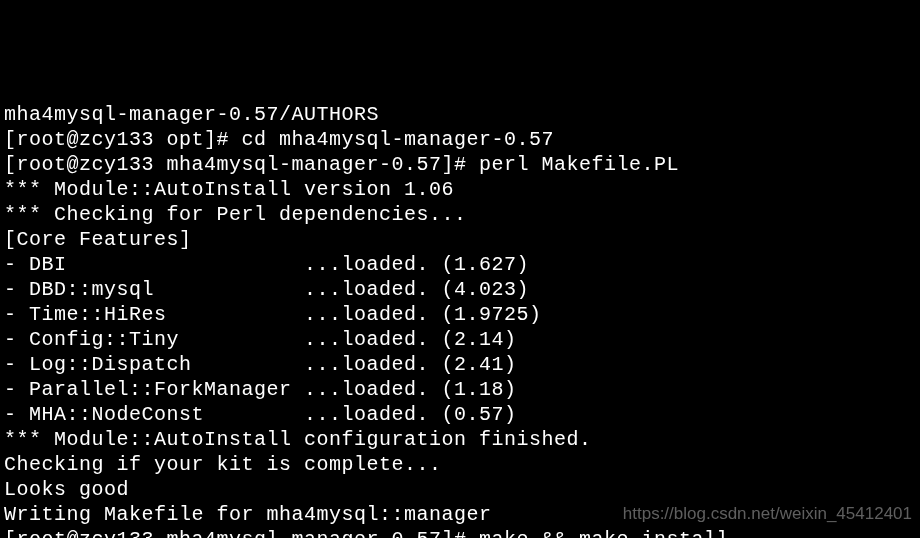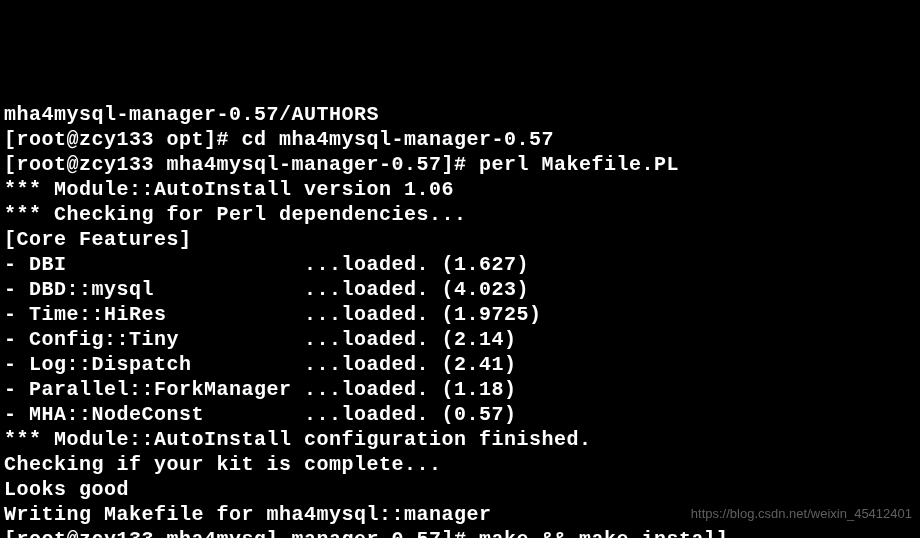--- a/index.html
+++ b/index.html
@@ -19,28 +19,27 @@
       overflow: hidden;
       position: relative;
       white-space: pre;
       letter-spacing: 0.5px;
     }
     .terminal {
       white-space: pre;
     }
     .line {
       display: block;
-      font-weight: bold;
     }
     .watermark {
       position: absolute;
       bottom: 12px;
       right: 8px;
       color: #888888;
-      font-size: 13px;
+      font-size: 17px;
       font-family: Arial, sans-serif;
       opacity: 0.7;
       letter-spacing: 0;
       white-space: nowrap;
     }
   </style>
 </head>
 <body>
 
 

